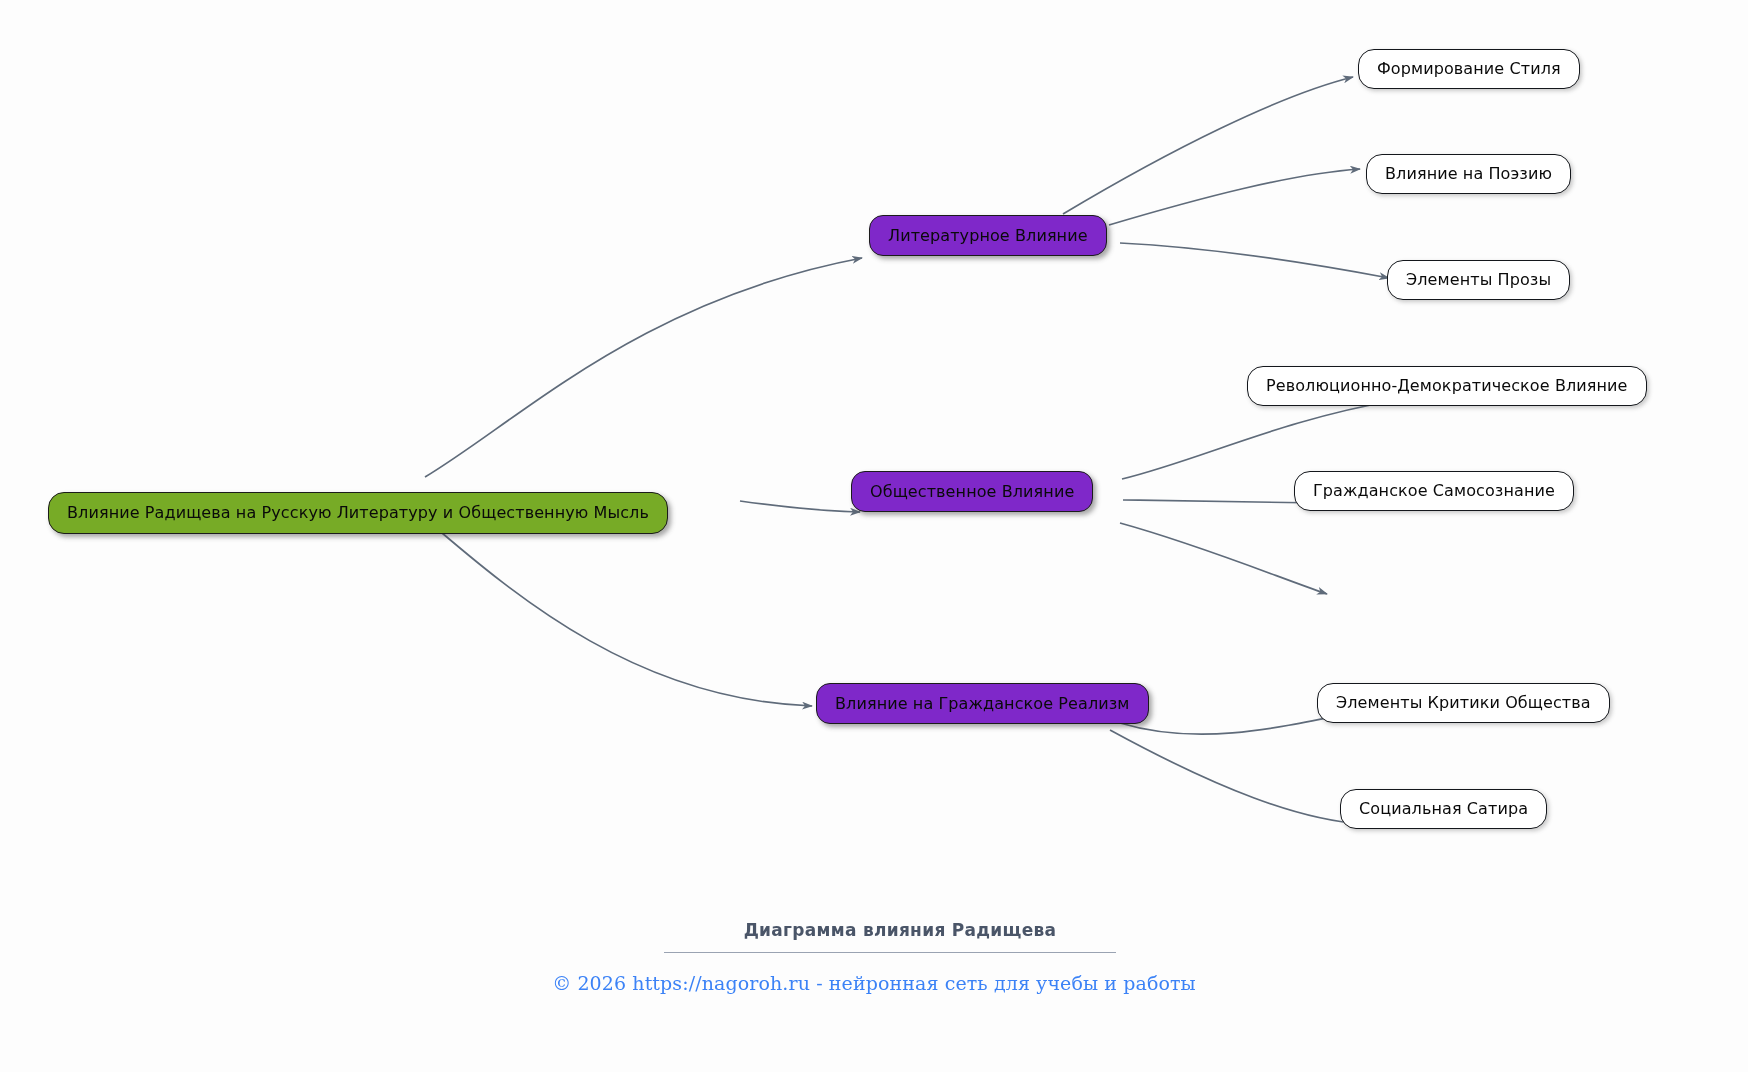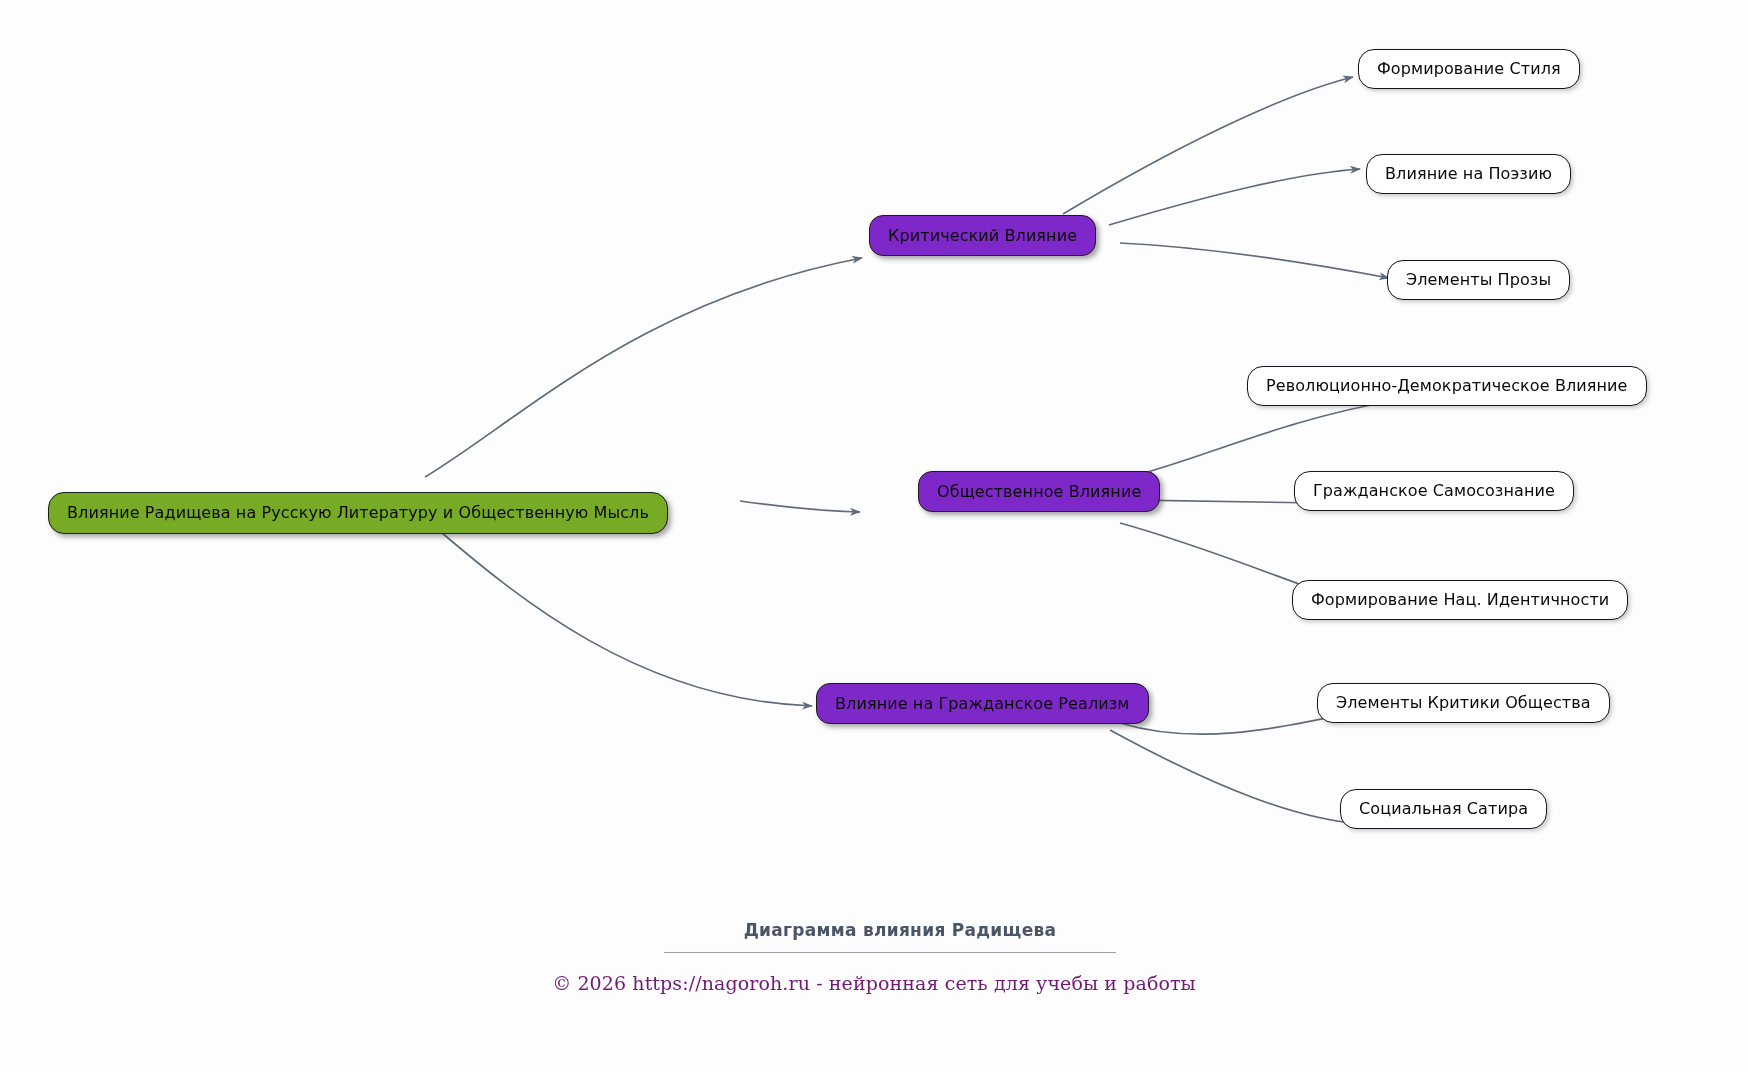--- a/index.html
+++ b/index.html
@@ -96,21 +96,21 @@
     left: 664px;
     width: 452px;
     height: 1px;
     background: #9aa3b2;
   }
 
   .footer-credit {
     top: 972px;
     font-family: "DejaVu Serif", serif;
     font-size: 19px;
-    color: #701a75;
+    color: #3b82f6;
     letter-spacing: 0.1px;
   }
 </style>
 </head>
 <body>
 
 <div id="canvas">
 
   <svg id="edge-layer" viewBox="0 0 1748 1072" width="1748" height="1072" xmlns="http://www.w3.org/2000/svg">
     <defs>
@@ -133,37 +133,36 @@
       <path d="M 1123 500 C 1200 501 1280 503 1320 503"></path>
       <path d="M 1120 523 C 1200 545 1280 578 1327 594"></path>
 
       <path d="M 1120 723 C 1210 750 1300 722 1390 705"></path>
       <path d="M 1110 730 C 1220 790 1300 820 1363 824"></path>
     </g>
   </svg>
 
   <div class="node root" style="left:48px; top:477px;margin-top:15px;">Влияние Радищева на Русскую Литературу и Общественную Мысль</div>
 
-  <div class="node branch" style="left:869px; top:215px;">Критический Влияние</div>
+  <div class="node branch" style="left:869px; top:215px;">Литературное Влияние</div>
 
-  <div class="node branch" style="left:918px; top:471px;">Общественное Влияние</div>
+  <div class="node branch" style="left:851px; top:471px;">Общественное Влияние</div>
 
   <div class="node branch" style="left:816px; top:683px;">Влияние на Гражданское Реализм</div>
 
   <div class="node leaf" style="left:1358px; top:49px;">Формирование Стиля</div>
 
   <div class="node leaf" style="left:1366px; top:154px;">Влияние на Поэзию</div>
 
   <div class="node leaf" style="left:1387px; top:260px;">Элементы Прозы</div>
 
   <div class="node leaf" style="left:1247px; top:366px;">Революционно-Демократическое Влияние</div>
 
   <div class="node leaf" style="left:1294px; top:471px;">Гражданское Самосознание</div>
 
-  <div class="node leaf" style="left:1292px; top:580px;">Формирование Нац. Идентичности</div>
 
   <div class="node leaf" style="left:1317px; top:683px;">Элементы Критики Общества</div>
 
   <div class="node leaf" style="left:1340px; top:789px;">Социальная Сатира</div>
 
   <div class="footer footer-title">Диаграмма влияния Радищева</div>
 
   <div class="footer-rule"></div>
 
   <div class="footer footer-credit">© 2026 https://nagoroh.ru - нейронная сеть для учебы и работы</div>

